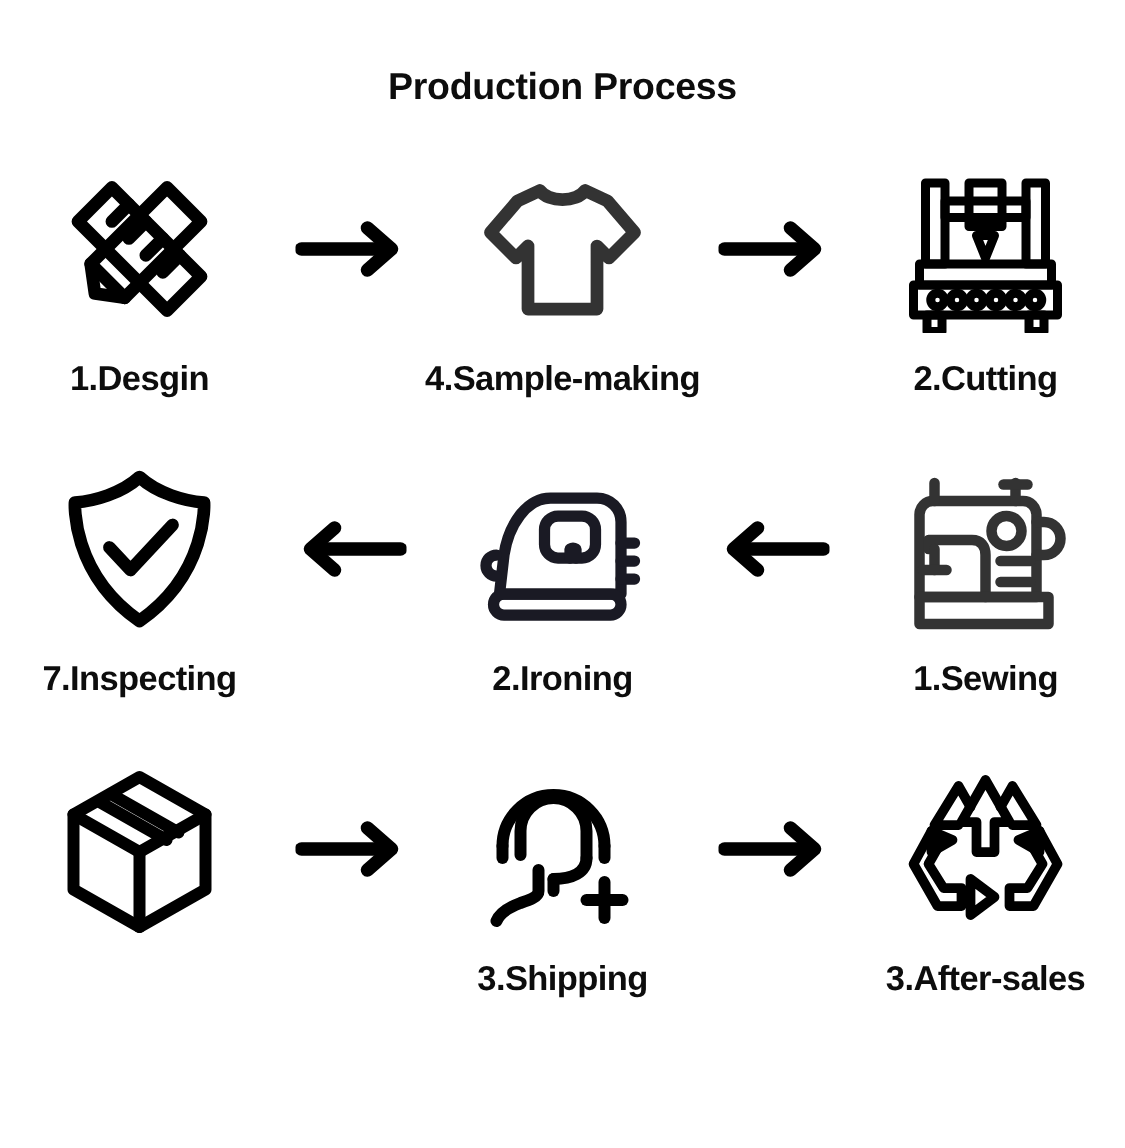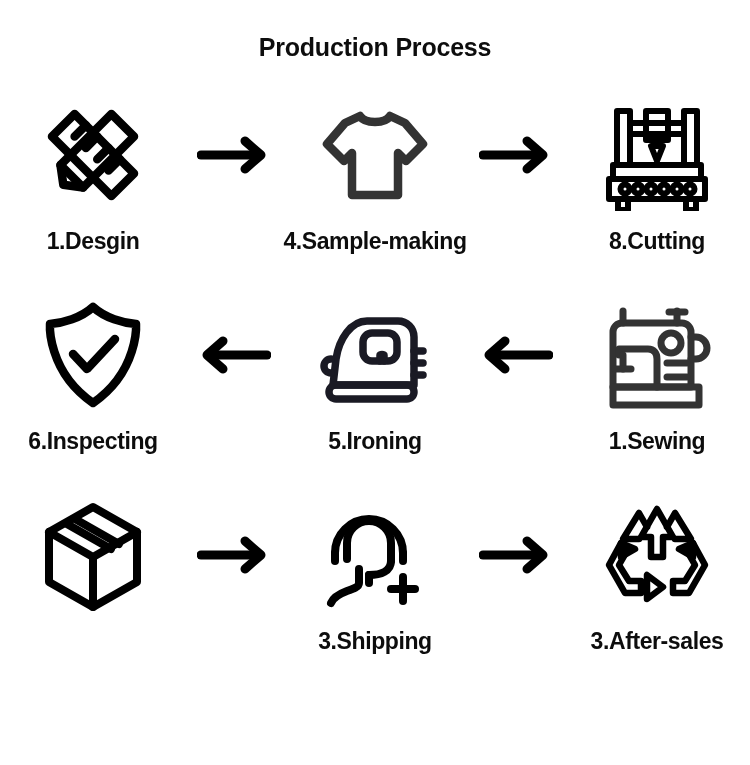--- a/index.html
+++ b/index.html
@@ -20,21 +20,21 @@
     height: 765px;
     box-sizing: border-box;
   }
   .title {
     text-align: center;
     font-size: 25px;
     font-weight: bold;
     letter-spacing: -0.2px;
     color: #0d0d0d;
     margin: 0;
-    padding-top: 33px;
+    padding-top: 44px;
     font-family: "Liberation Sans", sans-serif;
   }
   .flow {
     margin-top: 34px;
   }
   .row {
     display: flex;
     align-items: flex-start;
     justify-content: flex-start;
     height: 200px;
@@ -144,36 +144,36 @@
             <circle cx="24" cy="90" r="4.5"></circle>
             <circle cx="37" cy="90" r="4.5"></circle>
             <circle cx="50" cy="90" r="4.5"></circle>
             <circle cx="63" cy="90" r="4.5"></circle>
             <circle cx="76" cy="90" r="4.5"></circle>
             <circle cx="89" cy="90" r="4.5"></circle>
             <rect x="17" y="100" width="10" height="11"></rect>
             <rect x="85" y="100" width="10" height="11"></rect>
           </svg>
         </div>
-        <div class="step-label">8.Cutting</div>
+        <div class="step-label">2.Cutting</div>
       </div>
 
     </div>
 
     <div class="row">
 
       <div class="step">
         <div class="icon-box">
           <svg width="112" height="112" viewBox="0 0 112 112" fill="none" stroke="#000000" stroke-width="8.5" stroke-linejoin="round" stroke-linecap="round">
             <path d="M56 8 C44 19 26 24 13 25 C13 25 10 72 56 104 C102 72 99 25 99 25
                      C86 24 68 19 56 8 Z"></path>
             <polyline points="36,55 50,70 78,40"></polyline>
           </svg>
         </div>
-        <div class="step-label">6.Inspecting</div>
+        <div class="step-label">7.Inspecting</div>
       </div>
 
       <div class="arrow">
         <svg width="74" height="40" viewBox="0 0 74 40" fill="none" stroke="#000000" stroke-width="9" stroke-linecap="round" stroke-linejoin="round">
           <line x1="14" y1="20" x2="70" y2="20"></line>
           <polyline points="26,6 10,20 26,34"></polyline>
         </svg>
       </div>
 
       <div class="step">
@@ -182,21 +182,21 @@
             <path d="M95 86 L95 38 C95 29 88 22 79 22 L48 22 C32 22 20 40 17 60 L14 86 Z"></path>
             <rect x="10" y="86" width="85" height="14" rx="7"></rect>
             <rect x="44" y="34" width="34" height="28" rx="9"></rect>
             <path d="M61 62 L61 56 A4 4 0 0 1 65 56 L65 62"></path>
             <path d="M12 60 A7 7 0 1 0 12 74"></path>
             <line x1="95" y1="52" x2="104" y2="52"></line>
             <line x1="95" y1="64" x2="104" y2="64"></line>
             <line x1="95" y1="76" x2="104" y2="76"></line>
           </svg>
         </div>
-        <div class="step-label">5.Ironing</div>
+        <div class="step-label">2.Ironing</div>
       </div>
 
       <div class="arrow">
         <svg width="74" height="40" viewBox="0 0 74 40" fill="none" stroke="#000000" stroke-width="9" stroke-linecap="round" stroke-linejoin="round">
           <line x1="14" y1="20" x2="70" y2="20"></line>
           <polyline points="26,6 10,20 26,34"></polyline>
         </svg>
       </div>
 
       <div class="step">

